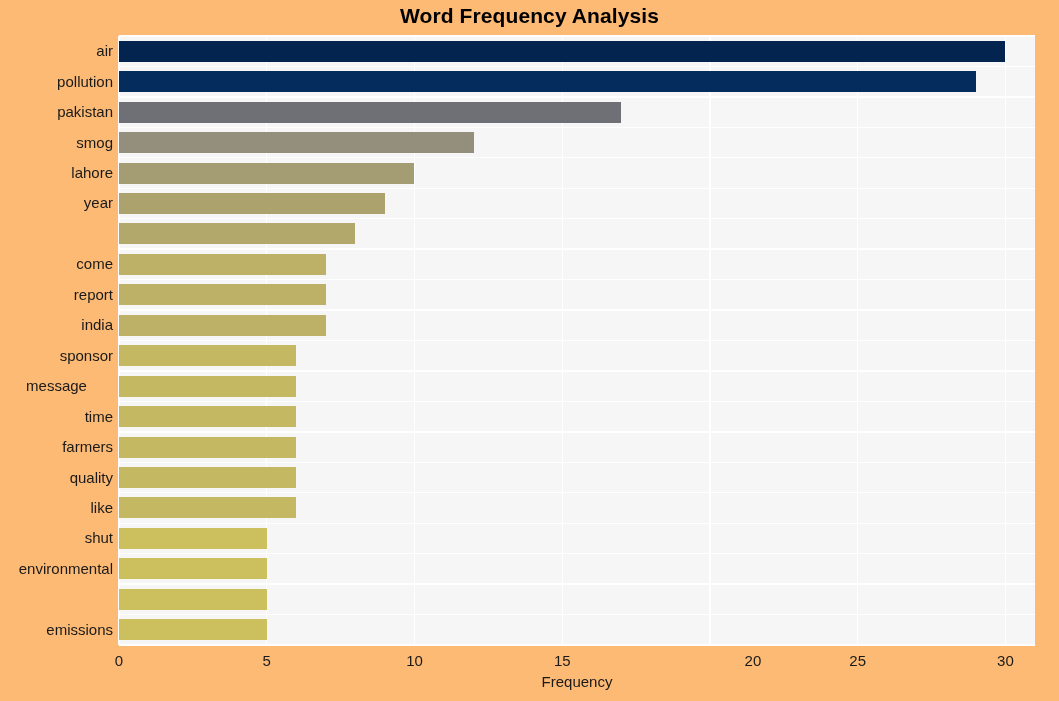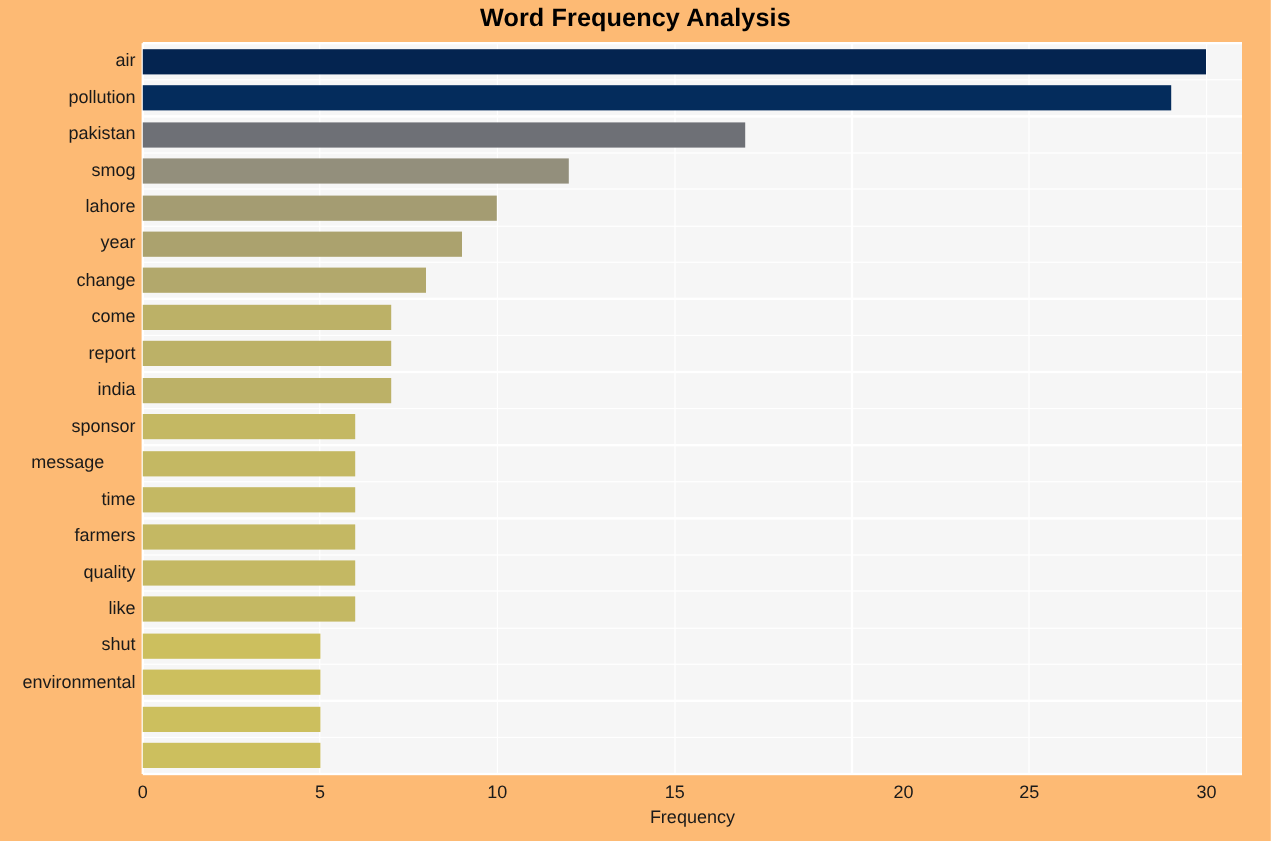--- a/index.html
+++ b/index.html
@@ -124,32 +124,32 @@
 
   <div id="chart-title">Word Frequency Analysis</div>
 
   <div id="y-axis">
       <div class="y-tick-label" style="top: 1.225px;">air</div>
       <div class="y-tick-label" style="top: 31.675px;">pollution</div>
       <div class="y-tick-label" style="top: 62.125px;">pakistan</div>
       <div class="y-tick-label" style="top: 92.575px;">smog</div>
       <div class="y-tick-label" style="top: 123.025px;">lahore</div>
       <div class="y-tick-label" style="top: 153.475px;">year</div>
-      <div class="y-tick-label" style="top: 183.925px;">change</div>
       <div class="y-tick-label" style="top: 214.375px;">come</div>
       <div class="y-tick-label" style="top: 244.825px; margin-left: 19px;">report</div>
       <div class="y-tick-label" style="top: 275.275px;">india</div>
       <div class="y-tick-label" style="top: 305.725px;">sponsor</div>
       <div class="y-tick-label" style="top: 336.175px; text-align: center;">message</div>
       <div class="y-tick-label" style="top: 366.625px; margin-left: 35px;">time</div>
       <div class="y-tick-label" style="top: 397.075px;">farmers</div>
       <div class="y-tick-label" style="top: 427.525px; text-align: right;">quality</div>
       <div class="y-tick-label" style="top: 457.975px;">like</div>
       <div class="y-tick-label" style="top: 488.425px;">shut</div>
       <div class="y-tick-label" style="top: 518.875px;">environmental</div>
+      <div class="y-tick-label" style="top: 579.775px;">emissions</div>
     </div>
 
   <div id="plot-area">
     <div id="grid-layer">
         <div class="gridline-v" style="left: -0.7px;"></div>
         <div class="gridline-v" style="left: 147.042px;"></div>
         <div class="gridline-v" style="left: 294.784px;"></div>
         <div class="gridline-v" style="left: 442.526px;"></div>
         <div class="gridline-v" style="left: 590.268px;"></div>
         <div class="gridline-v" style="left: 738.01px;"></div>

